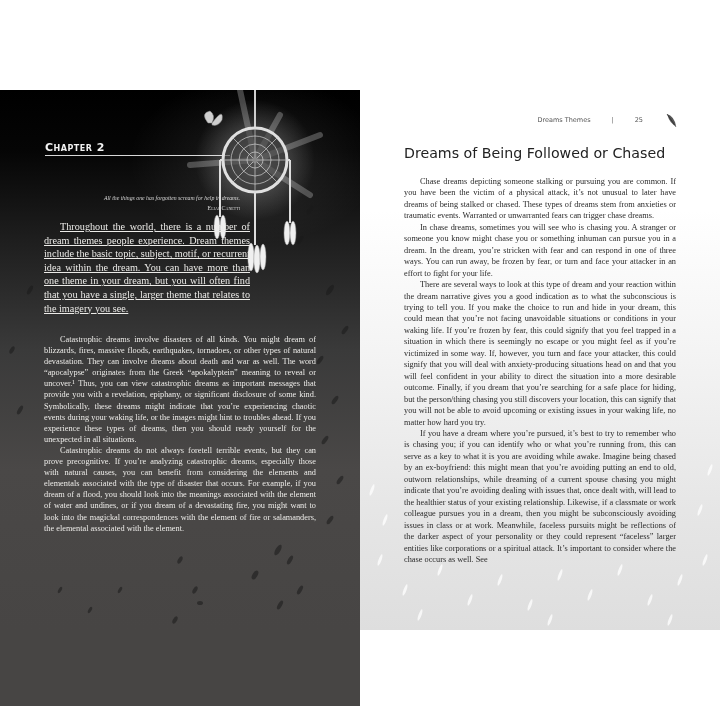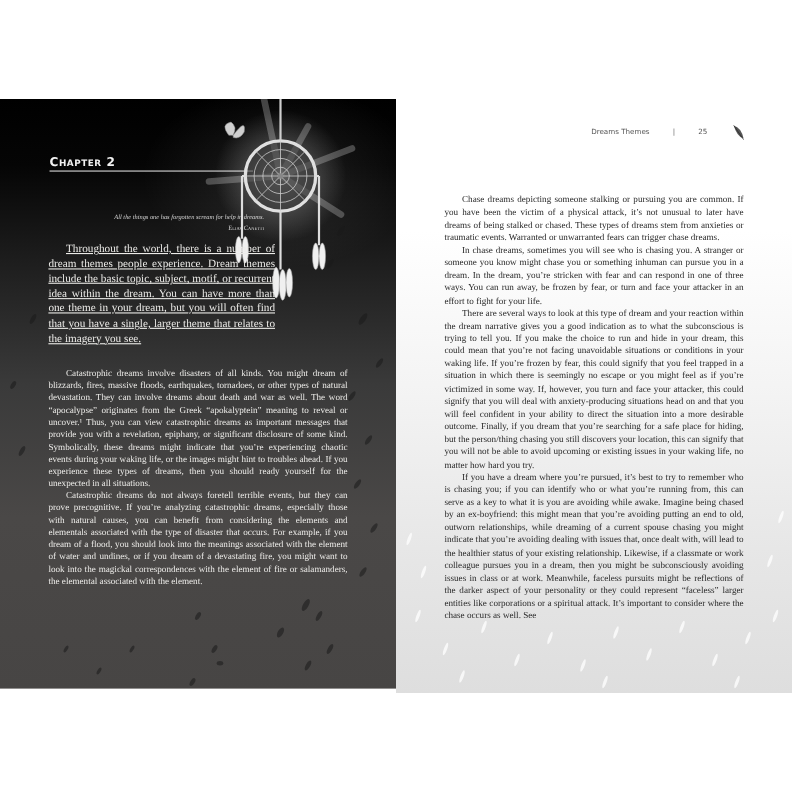--- a/index.html
+++ b/index.html
@@ -3,21 +3,21 @@
 <meta charset="utf-8">
 <style>
   * { margin: 0; padding: 0; box-sizing: border-box; }
   html, body { width: 720px; height: 720px; background: #ffffff; overflow: hidden; }
   body { position: relative; font-family: "Liberation Serif", "DejaVu Serif", serif; }
 
   .spread { position: absolute; left: 0; top: 90px; width: 720px; height: 540px; }
 
   
   .page-left {
-    position: absolute; left: 0; top: 0; width: 360px; height: 536px; overflow: hidden;
+    position: absolute; left: 0; top: 0; width: 360px; height: 616px; overflow: hidden;
     background:
       radial-gradient(ellipse 180px 120px at 255px 70px, rgba(255,255,255,0.10), rgba(255,255,255,0) 70%),
       linear-gradient(180deg, #000000 0px, #050505 60px, #1e1e1e 150px, #3a3a3a 260px, #4a4847 380px, #474544 540px);
     color: #ecebe8;
   }
   .speckles { position: absolute; inset: 0; pointer-events: none; opacity: 0.55; }
 
   .chapter-label {
     position: absolute; left: 45px; top: 51px; font-family: "DejaVu Sans", sans-serif;
     font-size: 11px; letter-spacing: 0.5px; color: #f2f2f2; font-variant: small-caps; font-weight: bold;
@@ -212,20 +212,21 @@
     <div class="running-head">
       <span>Dreams Themes</span>
       <span class="sep">|</span>
       <span>25</span>
       <svg class="feather-icon" viewBox="0 0 14 16">
         <path d="M3 2 Q10 4 12 14 Q6 12 3 2 Z" fill="#555"></path>
         <line x1="3" y1="2" x2="12" y2="15" stroke="#222" stroke-width="0.6"></line>
       </svg>
     </div>
 
+    <div class="section-heading-right">Dreams of Being Followed or Chased</div>
 
     <div class="body-right">
       <p>Chase dreams depicting someone stalking or pursuing you are common. If you have been the victim of a physical attack, it’s not unusual to later have dreams of being stalked or chased. These types of dreams stem from anxieties or traumatic events. Warranted or unwarranted fears can trigger chase dreams.</p>
       <p>In chase dreams, sometimes you will see who is chasing you. A stranger or someone you know might chase you or something inhuman can pursue you in a dream. In the dream, you’re stricken with fear and can respond in one of three ways. You can run away, be frozen by fear, or turn and face your attacker in an effort to fight for your life.</p>
       <p>There are several ways to look at this type of dream and your reaction within the dream narrative gives you a good indication as to what the subconscious is trying to tell you. If you make the choice to run and hide in your dream, this could mean that you’re not facing unavoidable situations or conditions in your waking life. If you’re frozen by fear, this could signify that you feel trapped in a situation in which there is seemingly no escape or you might feel as if you’re victimized in some way. If, however, you turn and face your attacker, this could signify that you will deal with anxiety-producing situations head on and that you will feel confident in your ability to direct the situation into a more desirable outcome. Finally, if you dream that you’re searching for a safe place for hiding, but the person/thing chasing you still discovers your location, this can signify that you will not be able to avoid upcoming or existing issues in your waking life, no matter how hard you try.</p>
       <p>If you have a dream where you’re pursued, it’s best to try to remember who is chasing you; if you can identify who or what you’re running from, this can serve as a key to what it is you are avoiding while awake. Imagine being chased by an ex-boyfriend: this might mean that you’re avoiding putting an end to old, outworn relationships, while dreaming of a current spouse chasing you might indicate that you’re avoiding dealing with issues that, once dealt with, will lead to the healthier status of your existing relationship. Likewise, if a classmate or work colleague pursues you in a dream, then you might be subconsciously avoiding issues in class or at work. Meanwhile, faceless pursuits might be reflections of the darker aspect of your personality or they could represent “faceless” larger entities like corporations or a spiritual attack. It’s important to consider where the chase occurs as well. See</p>
     </div>
   </div>
 
 </div>

